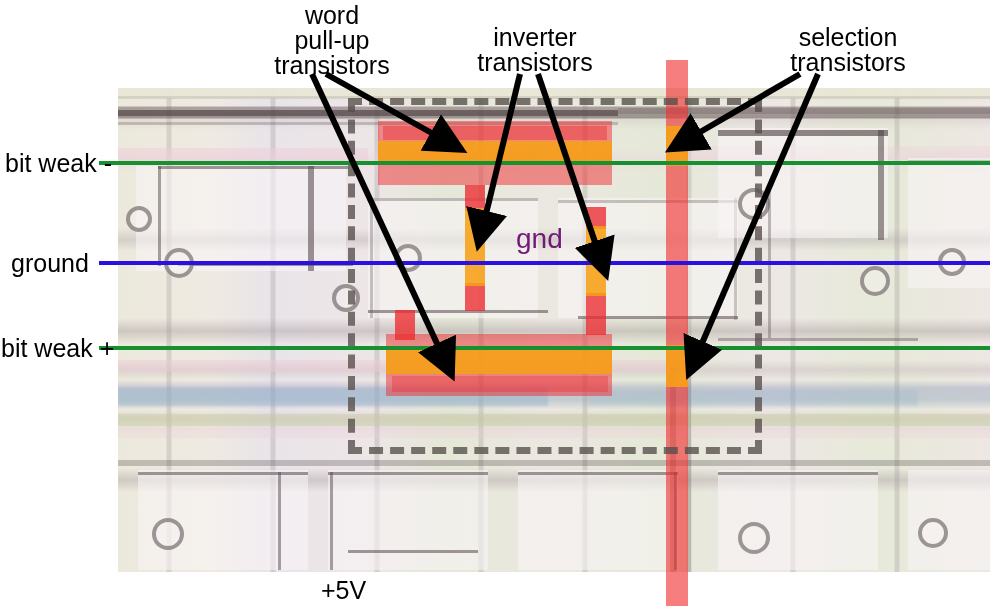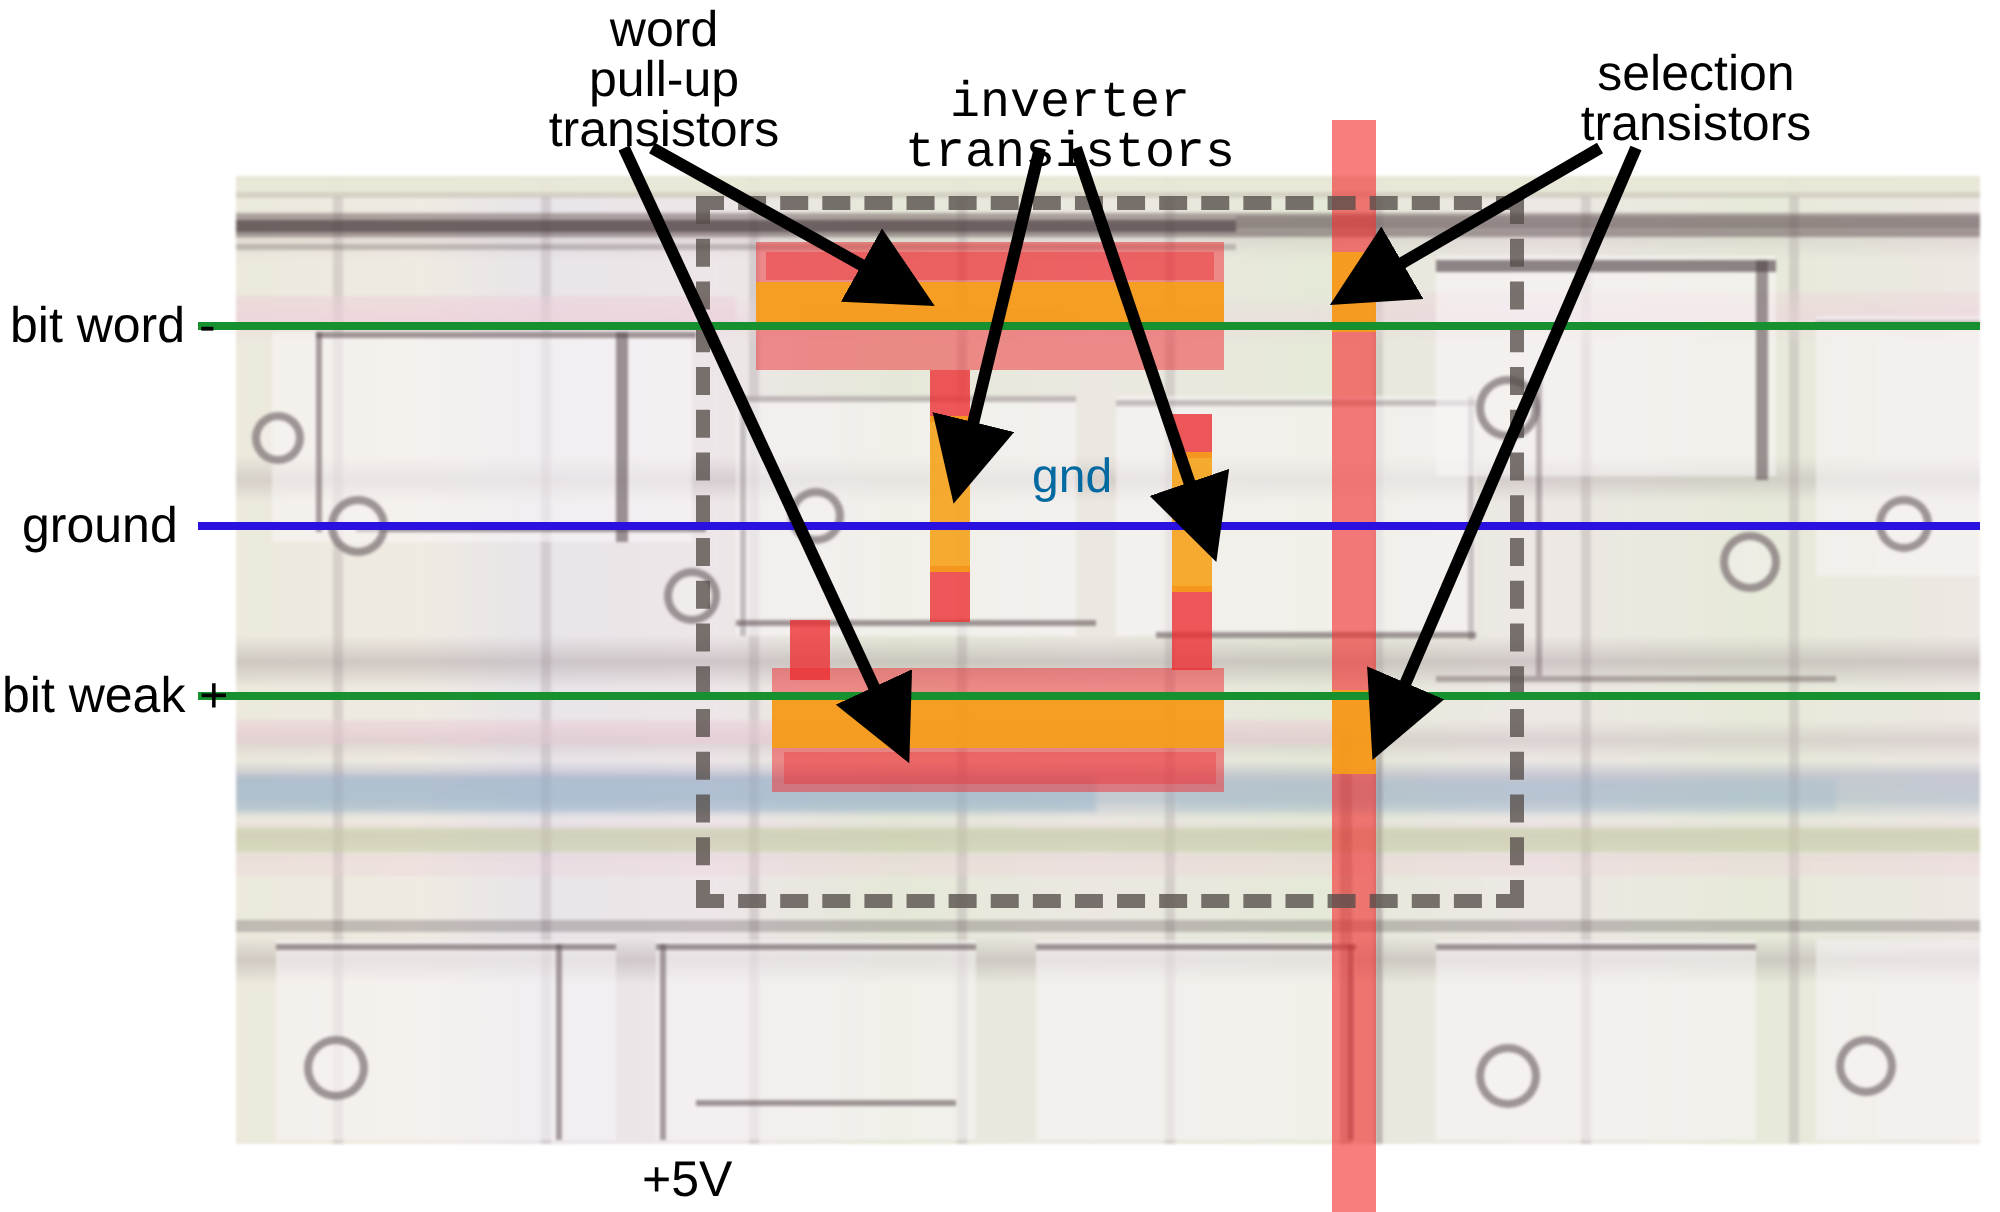--- a/index.html
+++ b/index.html
@@ -62,21 +62,21 @@
   .wordline{position:absolute;background:rgba(240,46,46,.62);}
   .redbar{position:absolute;background:rgba(237,43,48,.50);}
   .redbar-solid{position:absolute;background:rgba(237,43,48,.78);}
   .orangebar{position:absolute;background:rgba(246,160,22,.88);}
 
   .dash-rect{position:absolute;border:7px dashed rgba(86,78,74,.78);}
 
   
   .label{position:absolute;color:#000;font-size:25px;line-height:25px;white-space:pre;}
   .label.ctr{text-align:center;}
-  .label.gnd{color:#0369a1;font-size:24px;}
+  .label.gnd{color:#701a75;font-size:28px;}
 
   svg.arrows{position:absolute;left:0;top:0;width:1000px;height:606px;pointer-events:none;}
 </style>
 </head>
 <body>
 
 <div id="stage">
 
   <div class="die-photo blur">
 
@@ -197,28 +197,28 @@
 
     <path d="M800,74 L695,135" stroke="#000" stroke-width="6" fill="none" marker-end="url(#ah)"></path>
 
     <path d="M818,74 L700,348" stroke="#000" stroke-width="6" fill="none" marker-end="url(#ah)"></path>
   </svg>
 
   <div class="label ctr" style="left:244px;top:3px;width:176px;">word
 pull-up
 transistors</div>
 
-  <div class="label ctr" style="left:452px;top:39px;width:166px;font-family:Liberation Mono, monospace;">inverter
+  <div class="label ctr" style="left:452px;top:25px;width:166px;">inverter
 transistors</div>
 
 
   <div class="label ctr" style="left:760px;top:25px;width:176px;">selection
 transistors</div>
 
-  <div class="label" style="left:5px;top:151px;">bit word -</div>
+  <div class="label" style="left:5px;top:151px;">bit weak -</div>
 
   <div class="label" style="left:11px;top:251px;">ground</div>
 
   <div class="label" style="left:1px;top:336px;">bit weak +</div>
 
   <div class="label gnd" style="left:516px;top:226px;">gnd</div>
 
   <div class="label" style="left:321px;top:578px;">+5V</div>
 
 </div>

